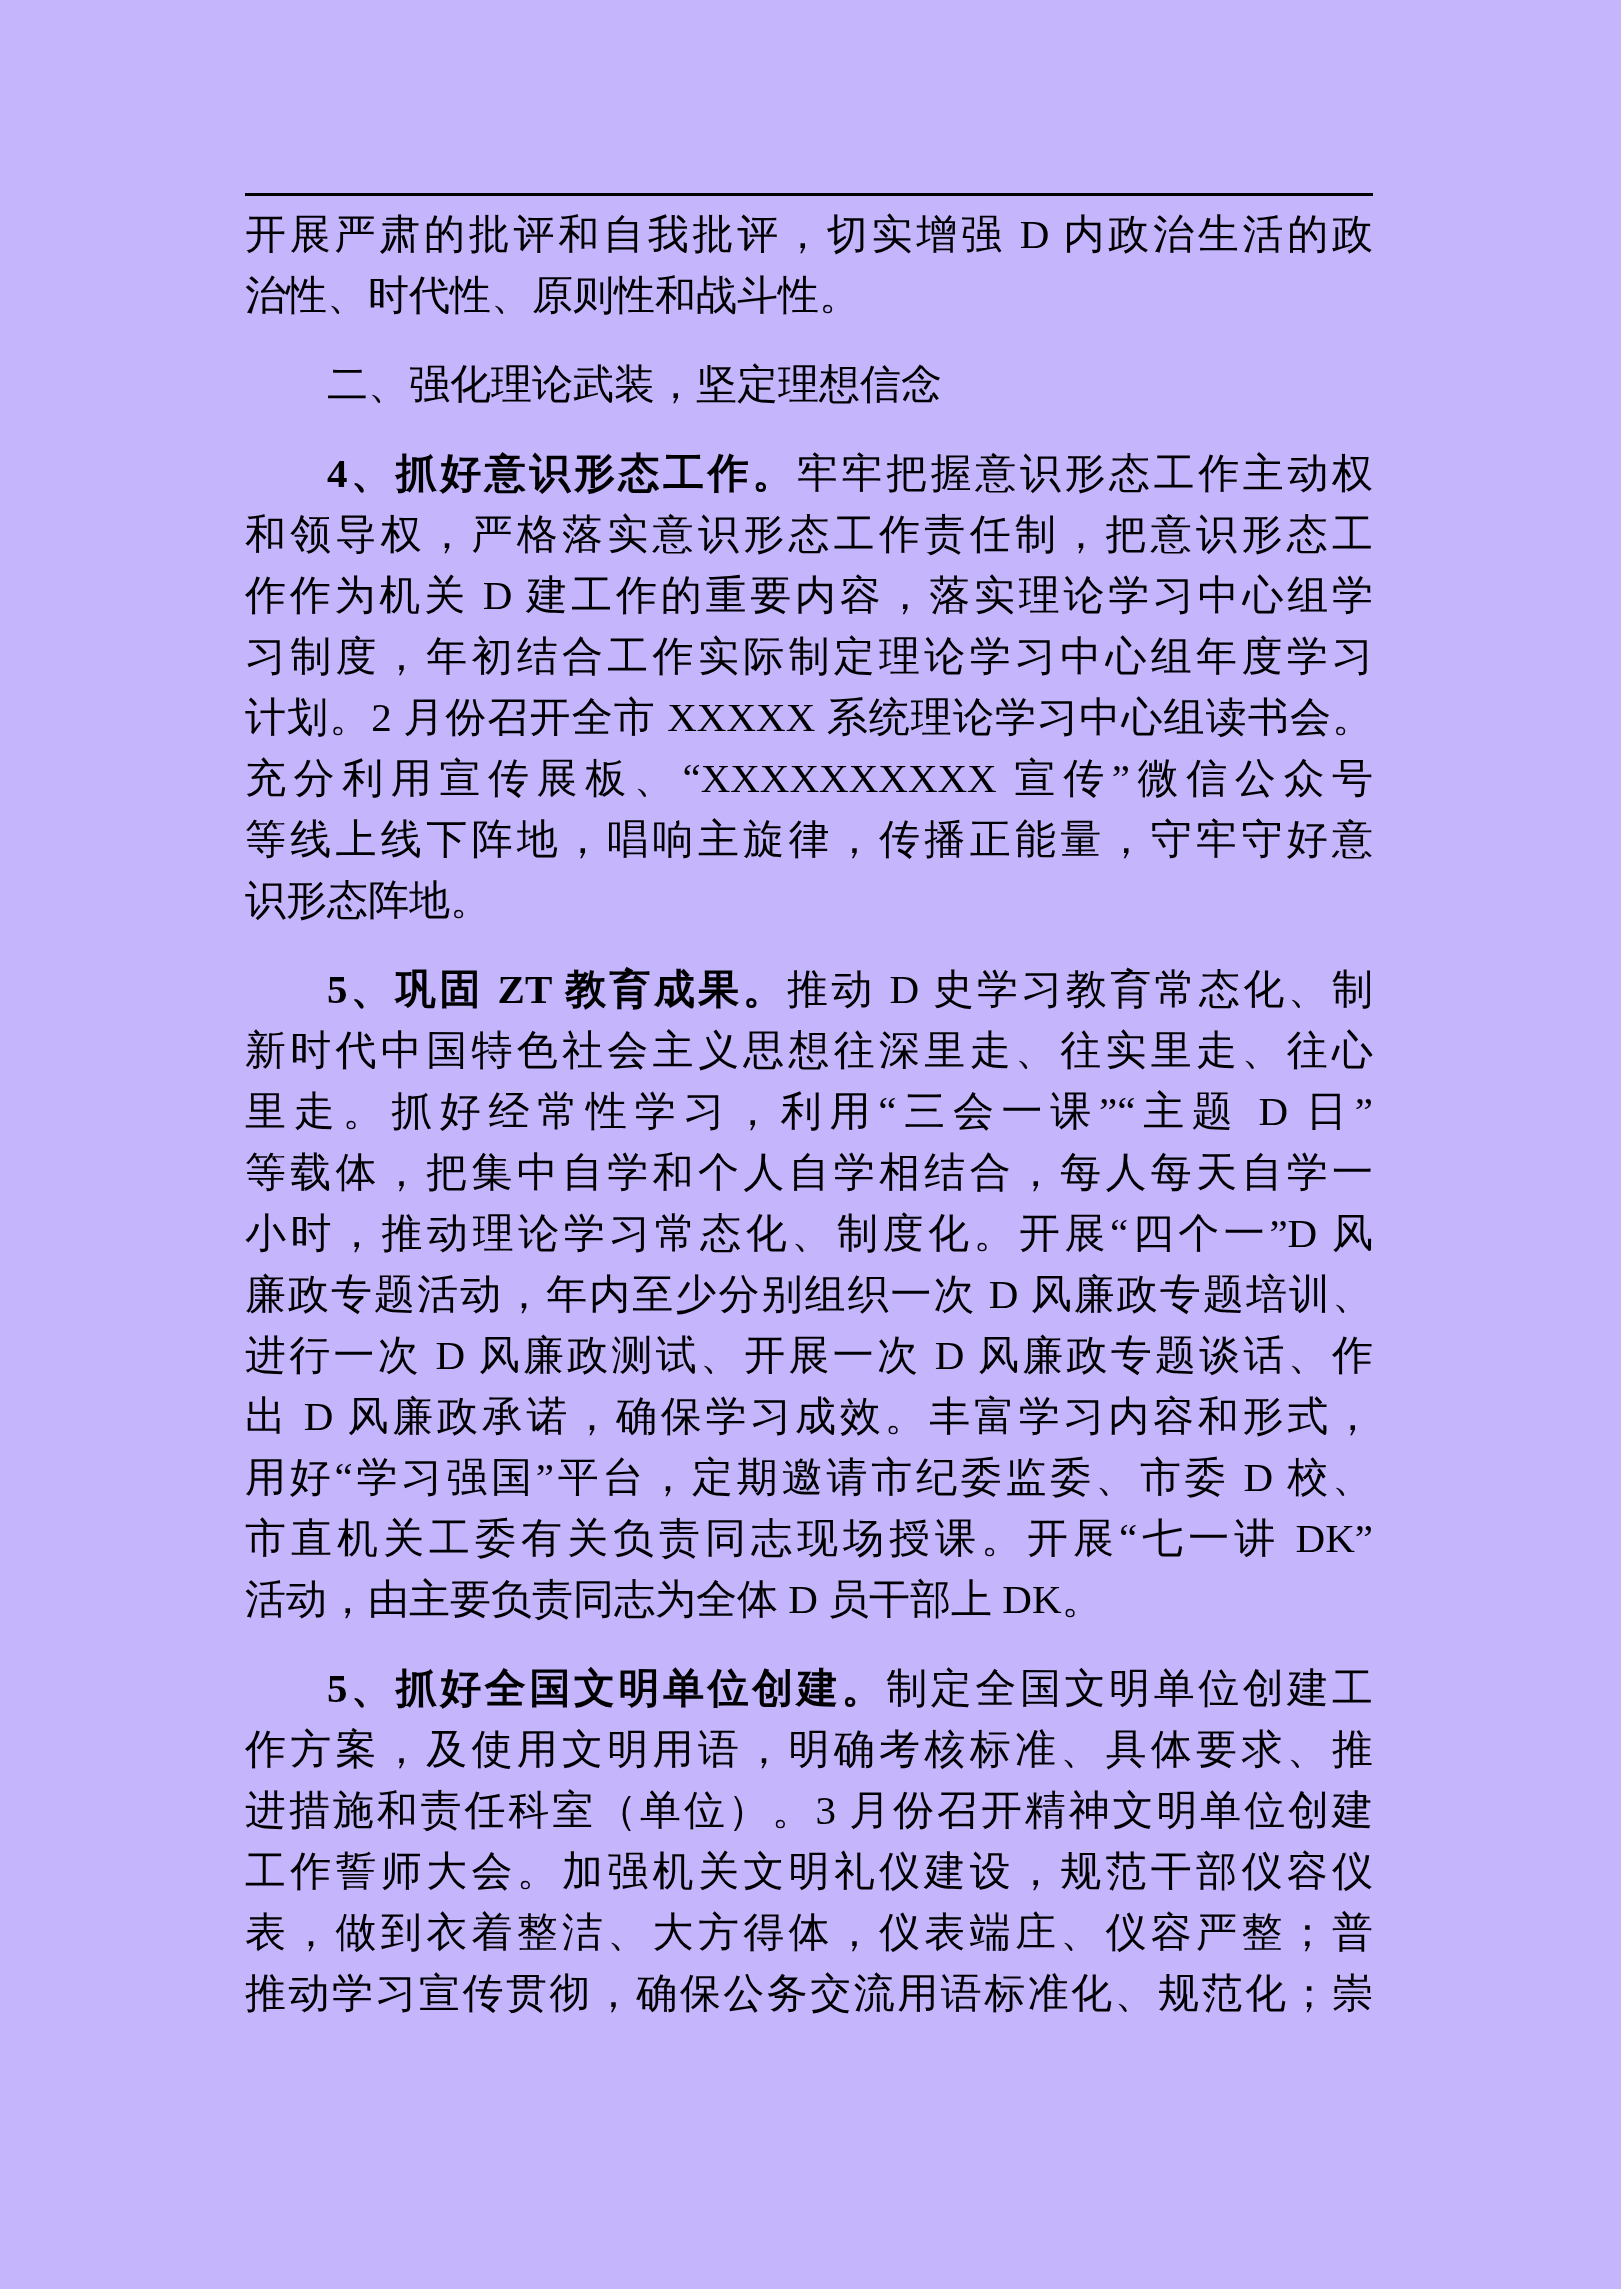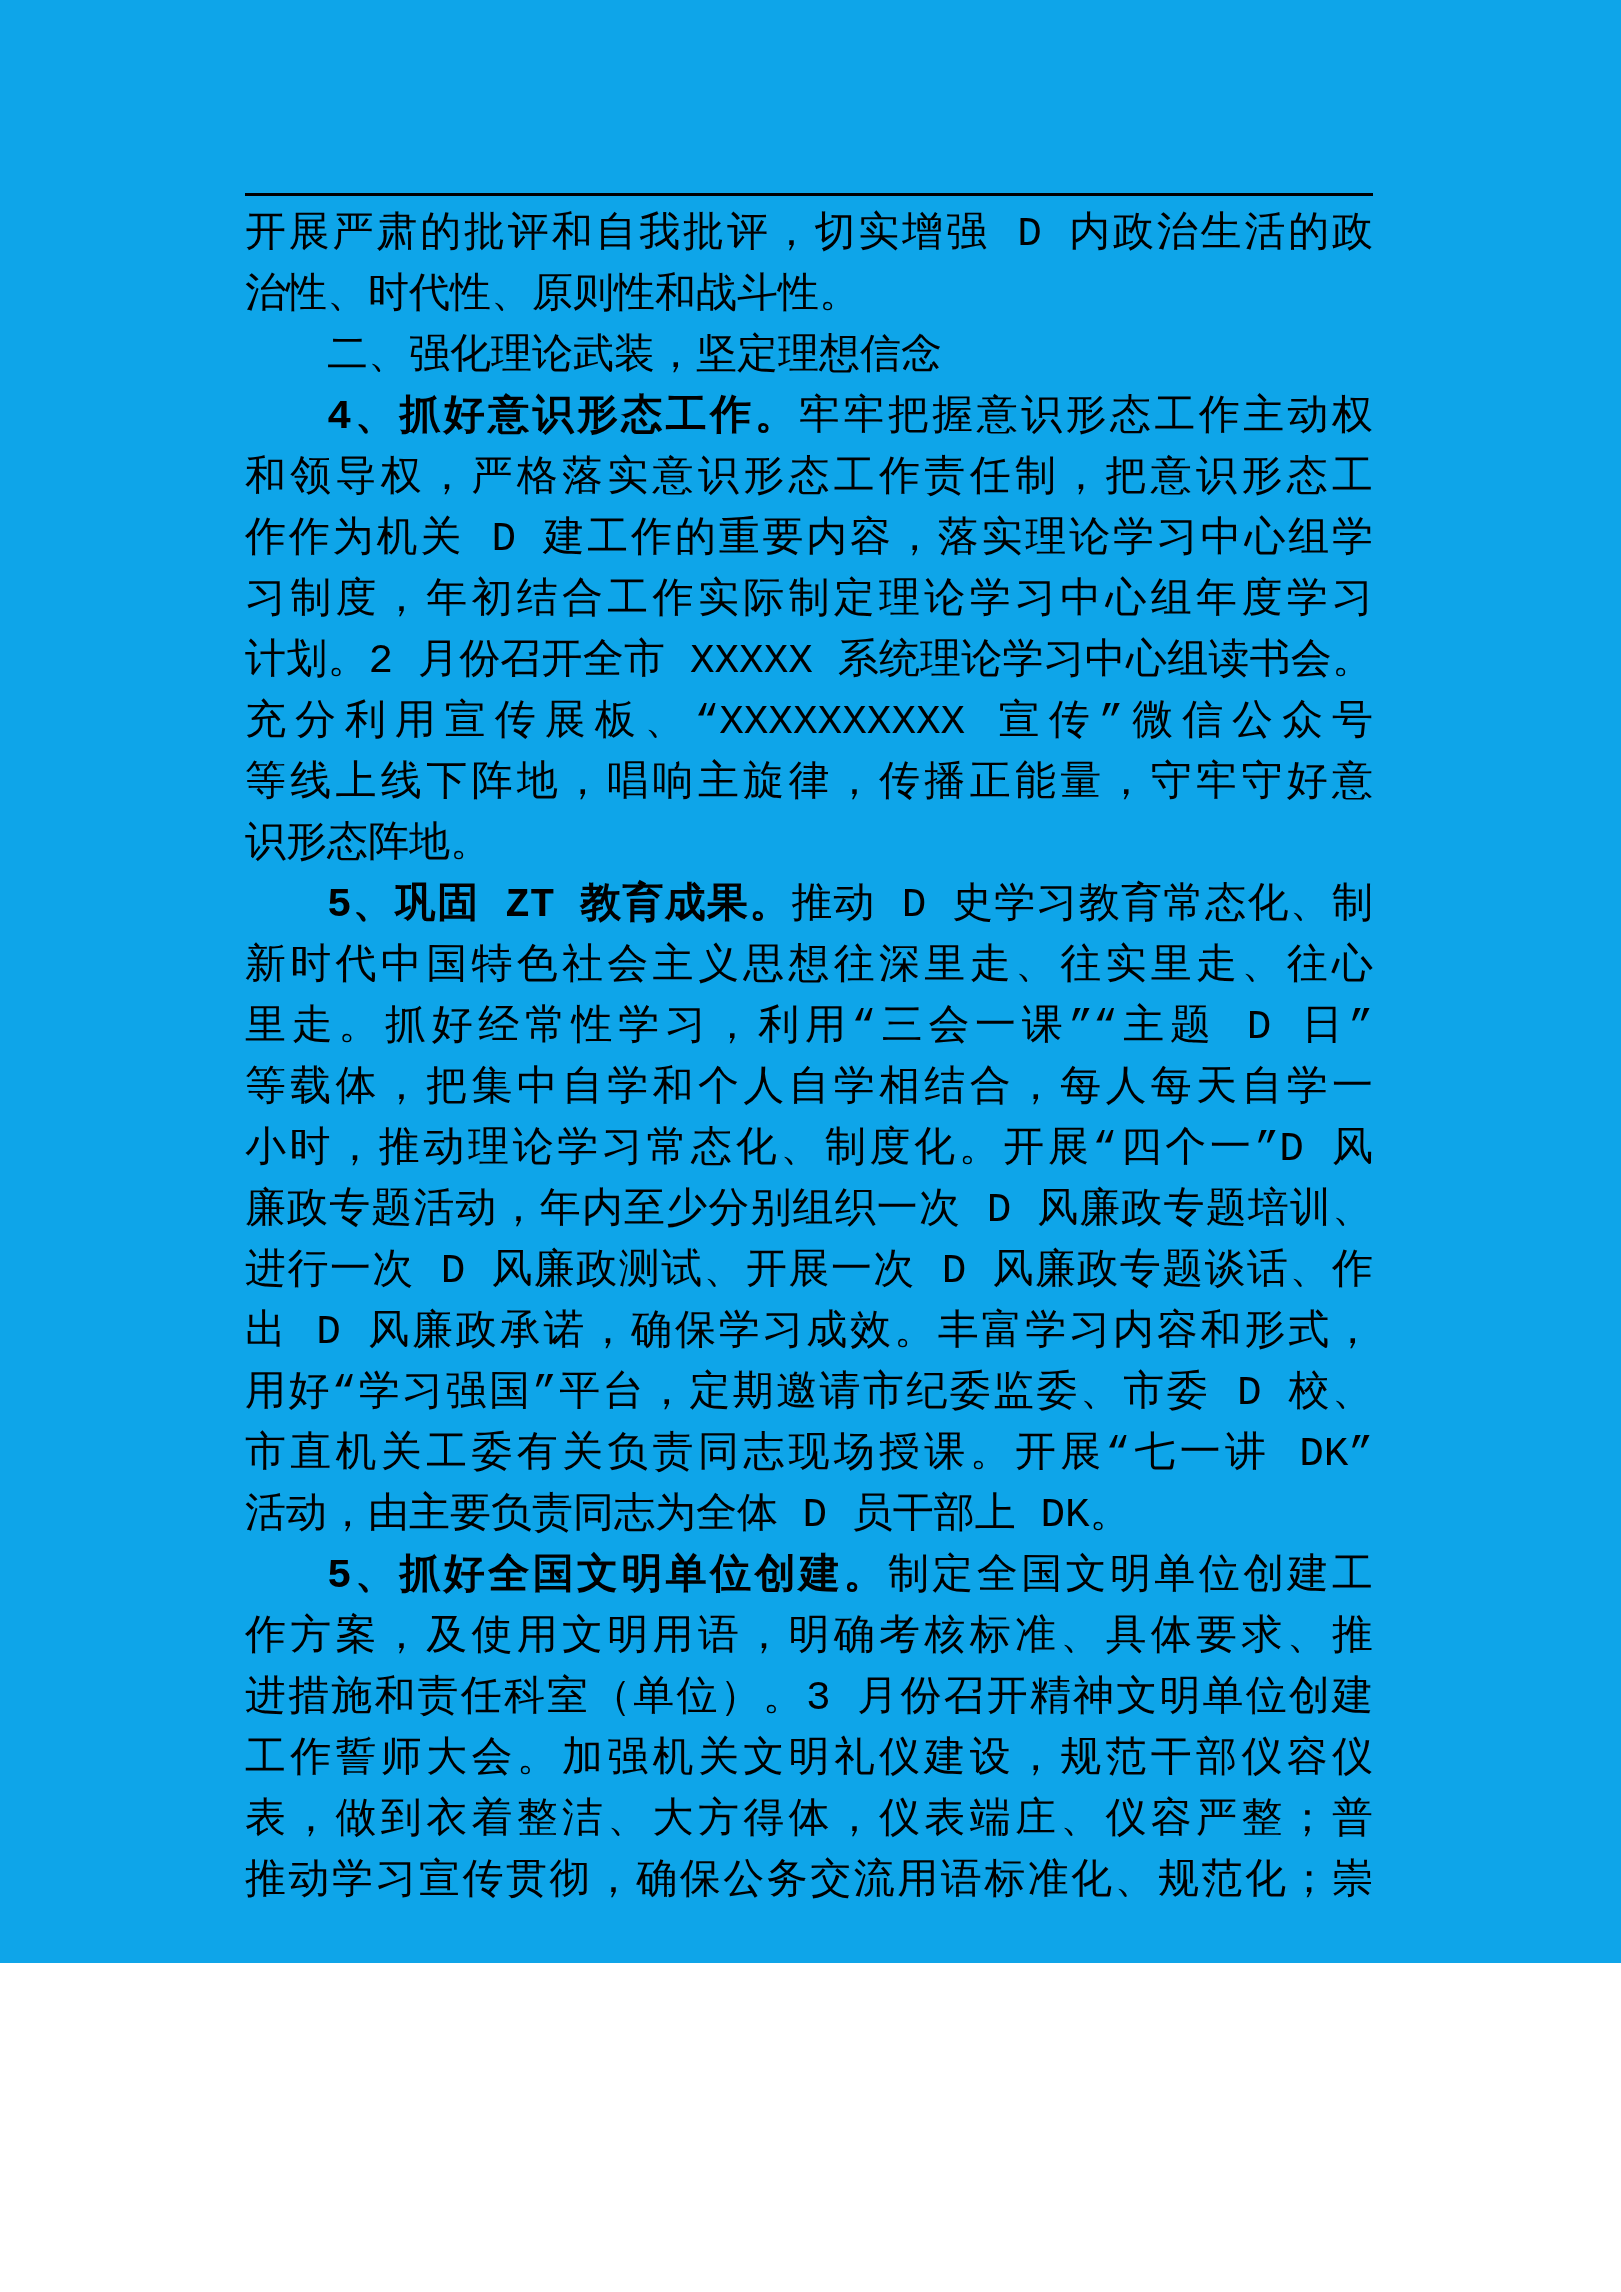--- a/index.html
+++ b/index.html
@@ -3,23 +3,23 @@
 <meta charset="utf-8">
 <style>
   html, body {
     margin: 0;
     padding: 0;
     background: #ffffff;
   }
   .page {
     position: relative;
     width: 1621px;
-    height: 1963px;
-    background: #0ea5e9;
-    font-family: Liberation Mono, monospace;
+    height: 2289px;
+    background: #c4b5fd;
+    font-family: Liberation Serif, serif;
     color: #000000;
     overflow: hidden;
   }
   .header-rule {
     position: absolute;
     left: 245px;
     top: 193px;
     width: 1128px;
     height: 2.9px;
     background: #000000;
@@ -37,21 +37,21 @@
   .line {
     text-align: justify;
     text-align-last: justify;
     height: 61px;
     overflow: hidden;
   }
   .line.end {
     text-align: right;
     text-align-last: left;
   }
-  .line.indent { text-indent: 2em; }
+  .line.indent { text-indent: 2em; margin-top: 28px; }
   .b { font-weight: bold; }
 </style>
 </head>
 <body>
 
 <div class="page">
   <div class="header-rule"></div>
   <div class="content">
       <div class="para">
         <div class="line"><span class="">开展严肃的批评和自我批评，切实增强 D 内政治生活的政</span></div>

